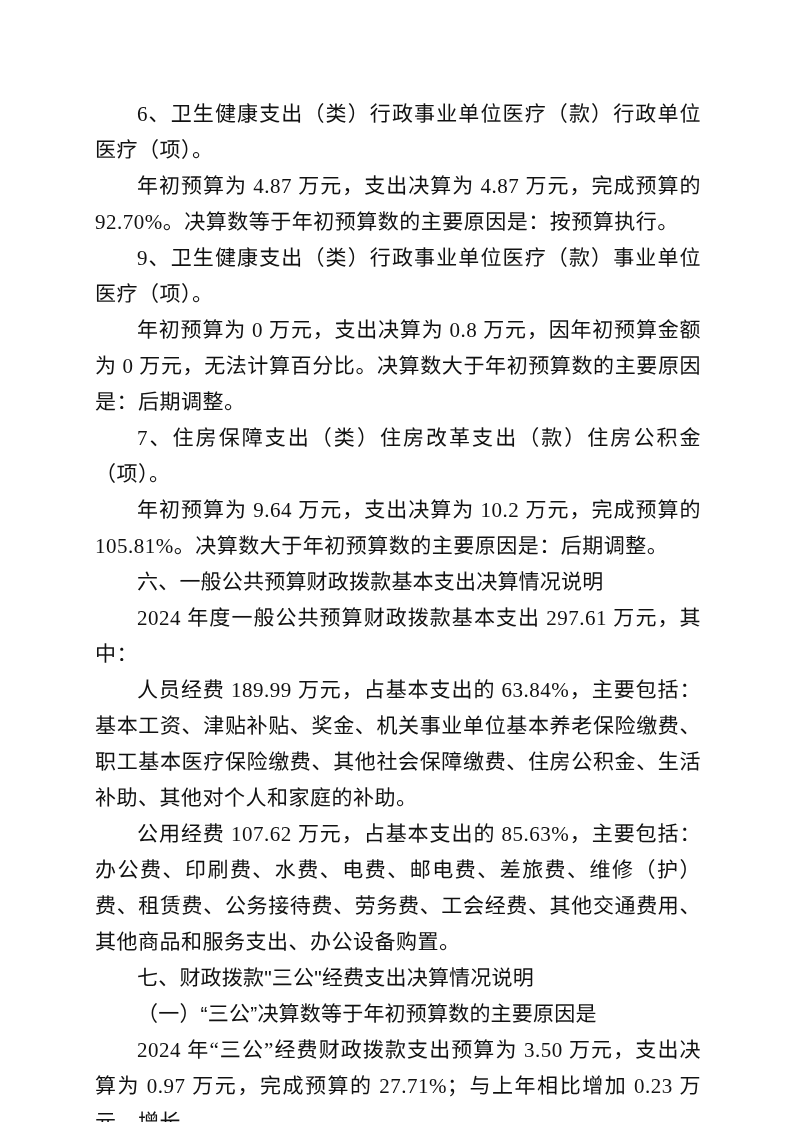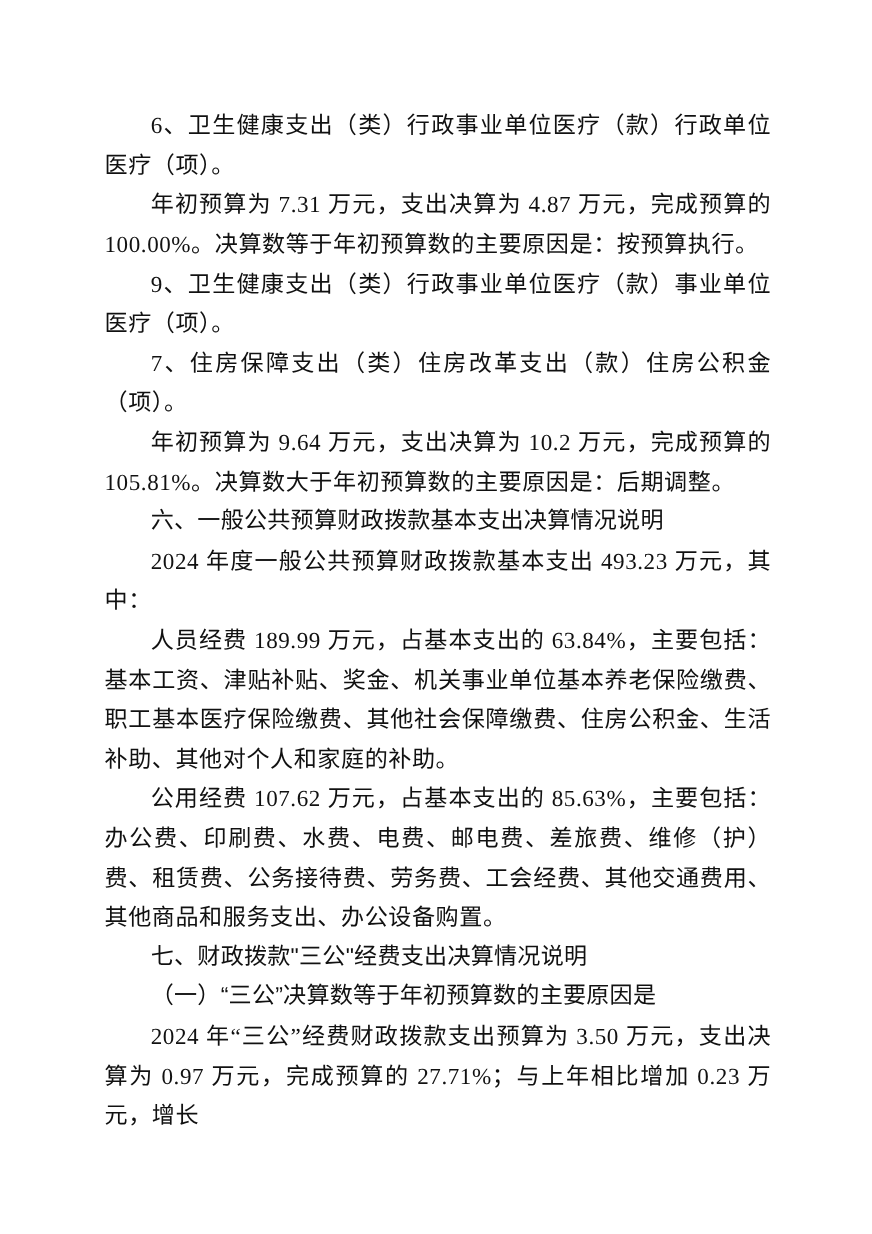--- a/index.html
+++ b/index.html
@@ -39,25 +39,26 @@
     font-weight: 400;
     letter-spacing: 0.2px;
   }
 </style>
 </head>
 <body>
 
 <div class="page">
   <div class="doc-body">
     <p class="para">6、卫生健康支出（类）行政事业单位医疗（款）行政单位医疗（项）。</p>
-    <p class="para">年初预算为 7.31 万元，支出决算为 4.87 万元，完成预算的 100.00%。决算数等于年初预算数的主要原因是：按预算执行。</p>
+    <p class="para">年初预算为 4.87 万元，支出决算为 4.87 万元，完成预算的 92.70%。决算数等于年初预算数的主要原因是：按预算执行。</p>
     <p class="para">9、卫生健康支出（类）行政事业单位医疗（款）事业单位医疗（项）。</p>
+    <p class="para">年初预算为 0 万元，支出决算为 0.8 万元，因年初预算金额为 0 万元，无法计算百分比。决算数大于年初预算数的主要原因是：后期调整。</p>
     <p class="para">7、住房保障支出（类）住房改革支出（款）住房公积金（项）。</p>
     <p class="para">年初预算为 9.64 万元，支出决算为 10.2 万元，完成预算的 105.81%。决算数大于年初预算数的主要原因是：后期调整。</p>
     <p class="heading">六、一般公共预算财政拨款基本支出决算情况说明</p>
-    <p class="para">2024 年度一般公共预算财政拨款基本支出 493.23 万元，其中：</p>
+    <p class="para">2024 年度一般公共预算财政拨款基本支出 297.61 万元，其中：</p>
     <p class="para">人员经费 189.99 万元，占基本支出的 63.84%，主要包括：基本工资、津贴补贴、奖金、机关事业单位基本养老保险缴费、职工基本医疗保险缴费、其他社会保障缴费、住房公积金、生活补助、其他对个人和家庭的补助。</p>
     <p class="para">公用经费 107.62 万元，占基本支出的 85.63%，主要包括：办公费、印刷费、水费、电费、邮电费、差旅费、维修（护）费、租赁费、公务接待费、劳务费、工会经费、其他交通费用、其他商品和服务支出、办公设备购置。</p>
     <p class="heading">七、财政拨款"三公"经费支出决算情况说明</p>
     <p class="heading">（一）“三公”决算数等于年初预算数的主要原因是</p>
     <p class="para">2024 年“三公”经费财政拨款支出预算为 3.50 万元，支出决算为 0.97 万元，完成预算的 27.71%；与上年相比增加 0.23 万元，增长</p>
   </div>
 </div>
 
 </body></html>

